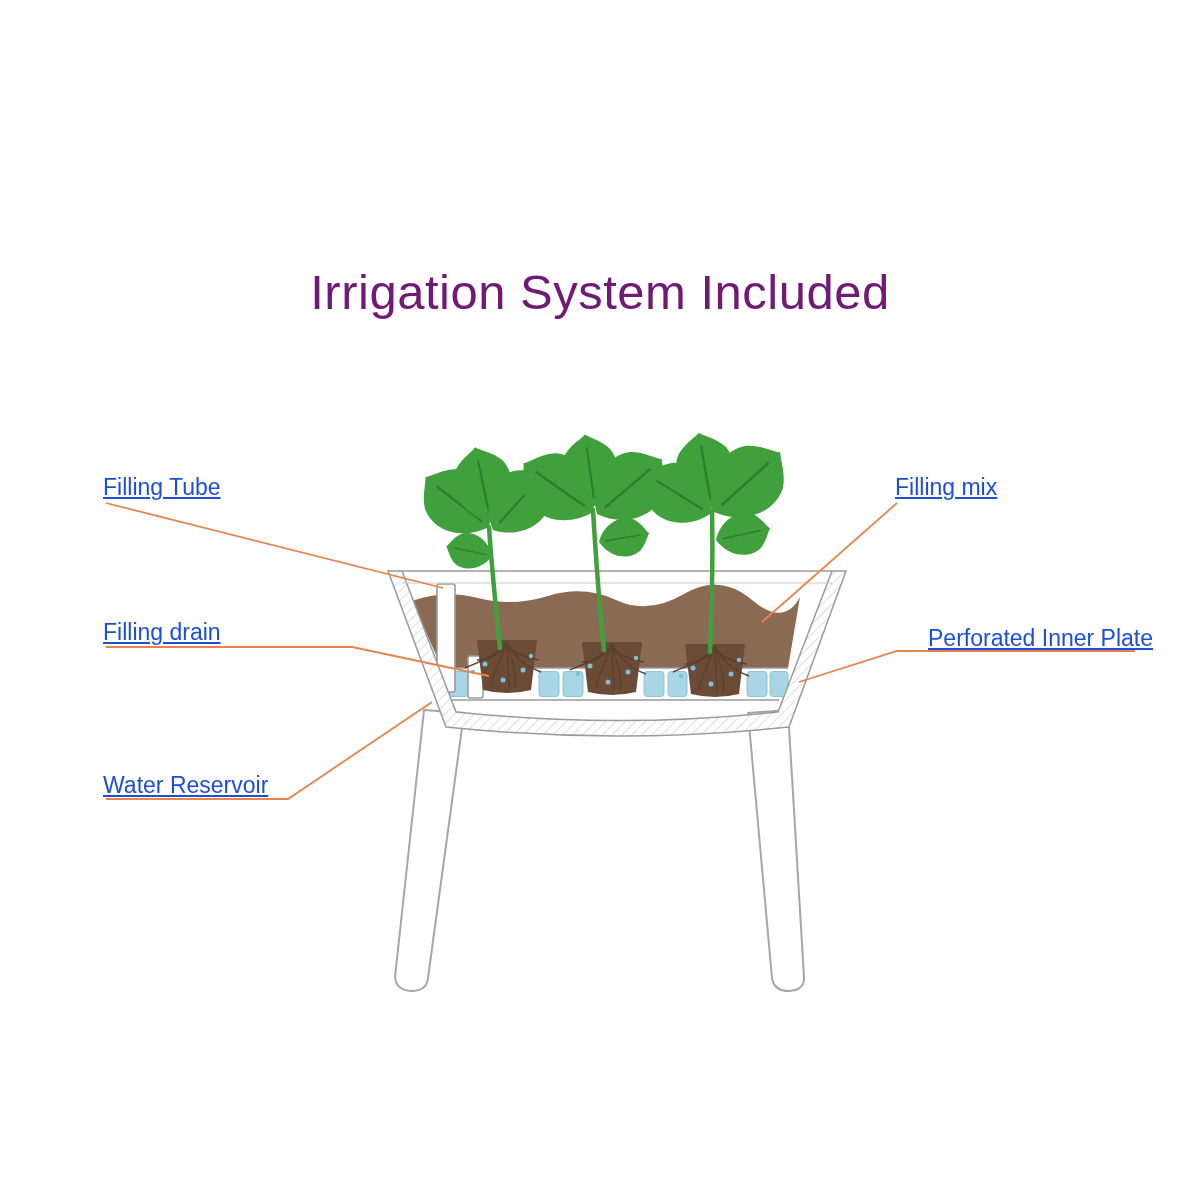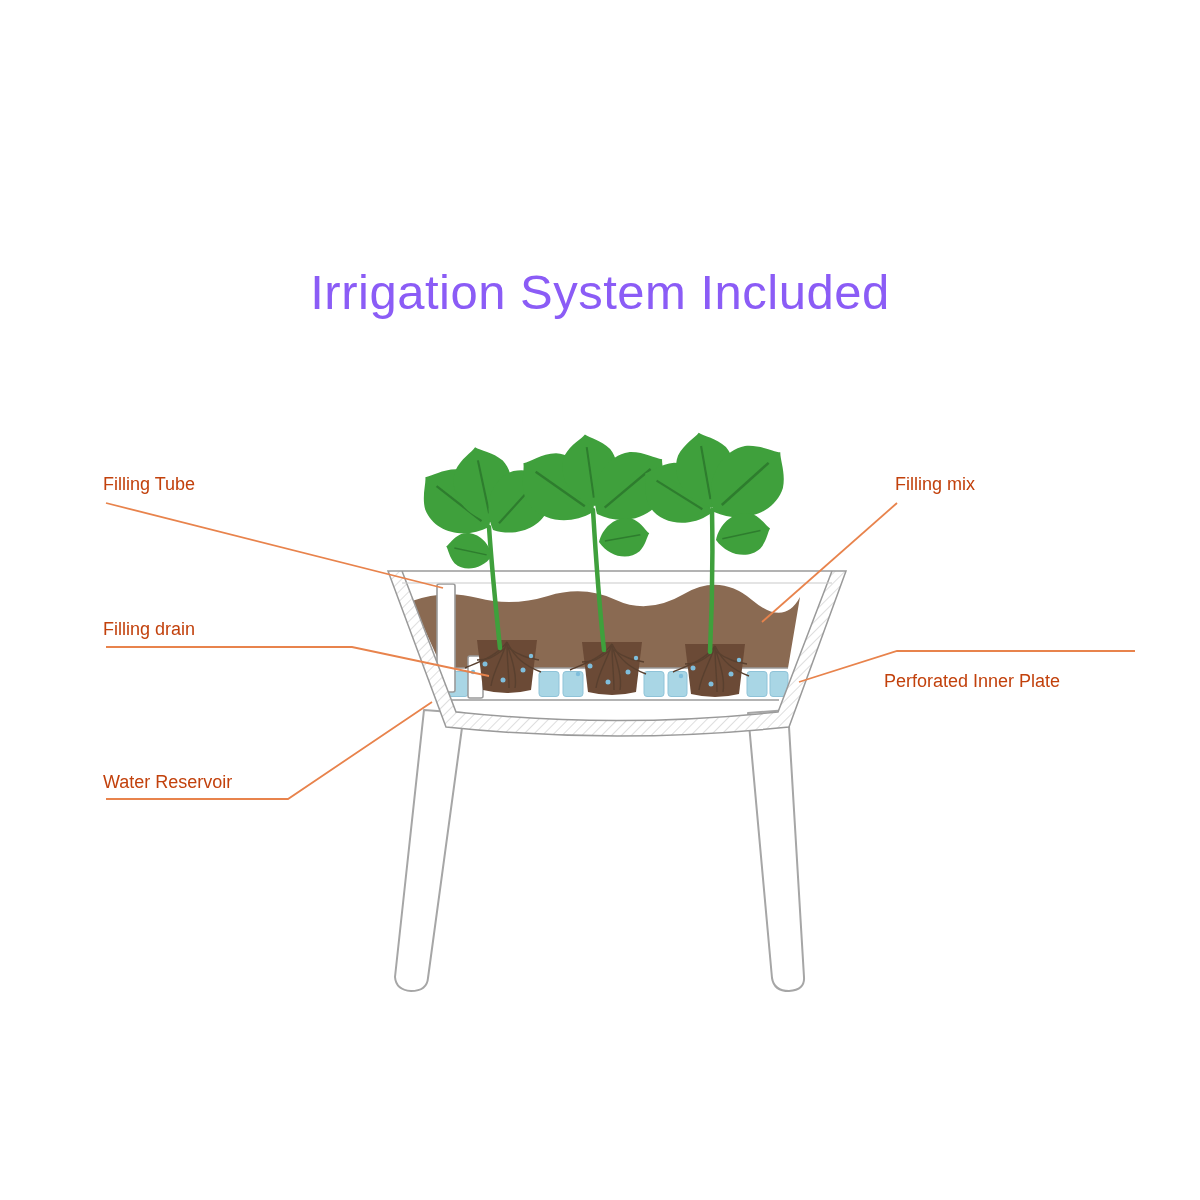--- a/index.html
+++ b/index.html
@@ -2,31 +2,31 @@
 <html><head>
 <meta charset="utf-8">
 <style>
   html,body { margin:0; padding:0; background:#ffffff; }
   .canvas {
     position:relative; width:1200px; height:1200px; background:#ffffff;
     font-family:"Liberation Sans", sans-serif; overflow:hidden;
   }
   .title {
     position:absolute; top:264px; left:0; width:100%;
-    text-align:center; font-size:49px; font-weight:400; color:#8b5cf6;
+    text-align:center; font-size:49px; font-weight:400; color:#701a75;
     letter-spacing:0.5px;
   }
   .part-label {
-    position:absolute; font-size:18px; color:#c2410c; white-space:nowrap;
+    position:absolute; font-size:23px; color:#1d4ed8; white-space:nowrap;text-decoration:underline;
   }
   .lbl-filling   { left:103px; top:474px; }
   .lbl-overflow  { left:103px; top:619px; }
   .lbl-reservoir { left:103px; top:772px; }
   .lbl-potting   { left:895px; top:474px; }
-  .lbl-plate     { left:884px; top:625px;margin-top:46px; }
+  .lbl-plate     { left:928px; top:625px; }
   svg.art { position:absolute; left:0; top:0; }
 </style>
 </head>
 <body>
 
 <div class="canvas">
 
   <div class="title">Irrigation System Included</div>
 
   <div class="part-label lbl-filling">Filling Tube</div>

